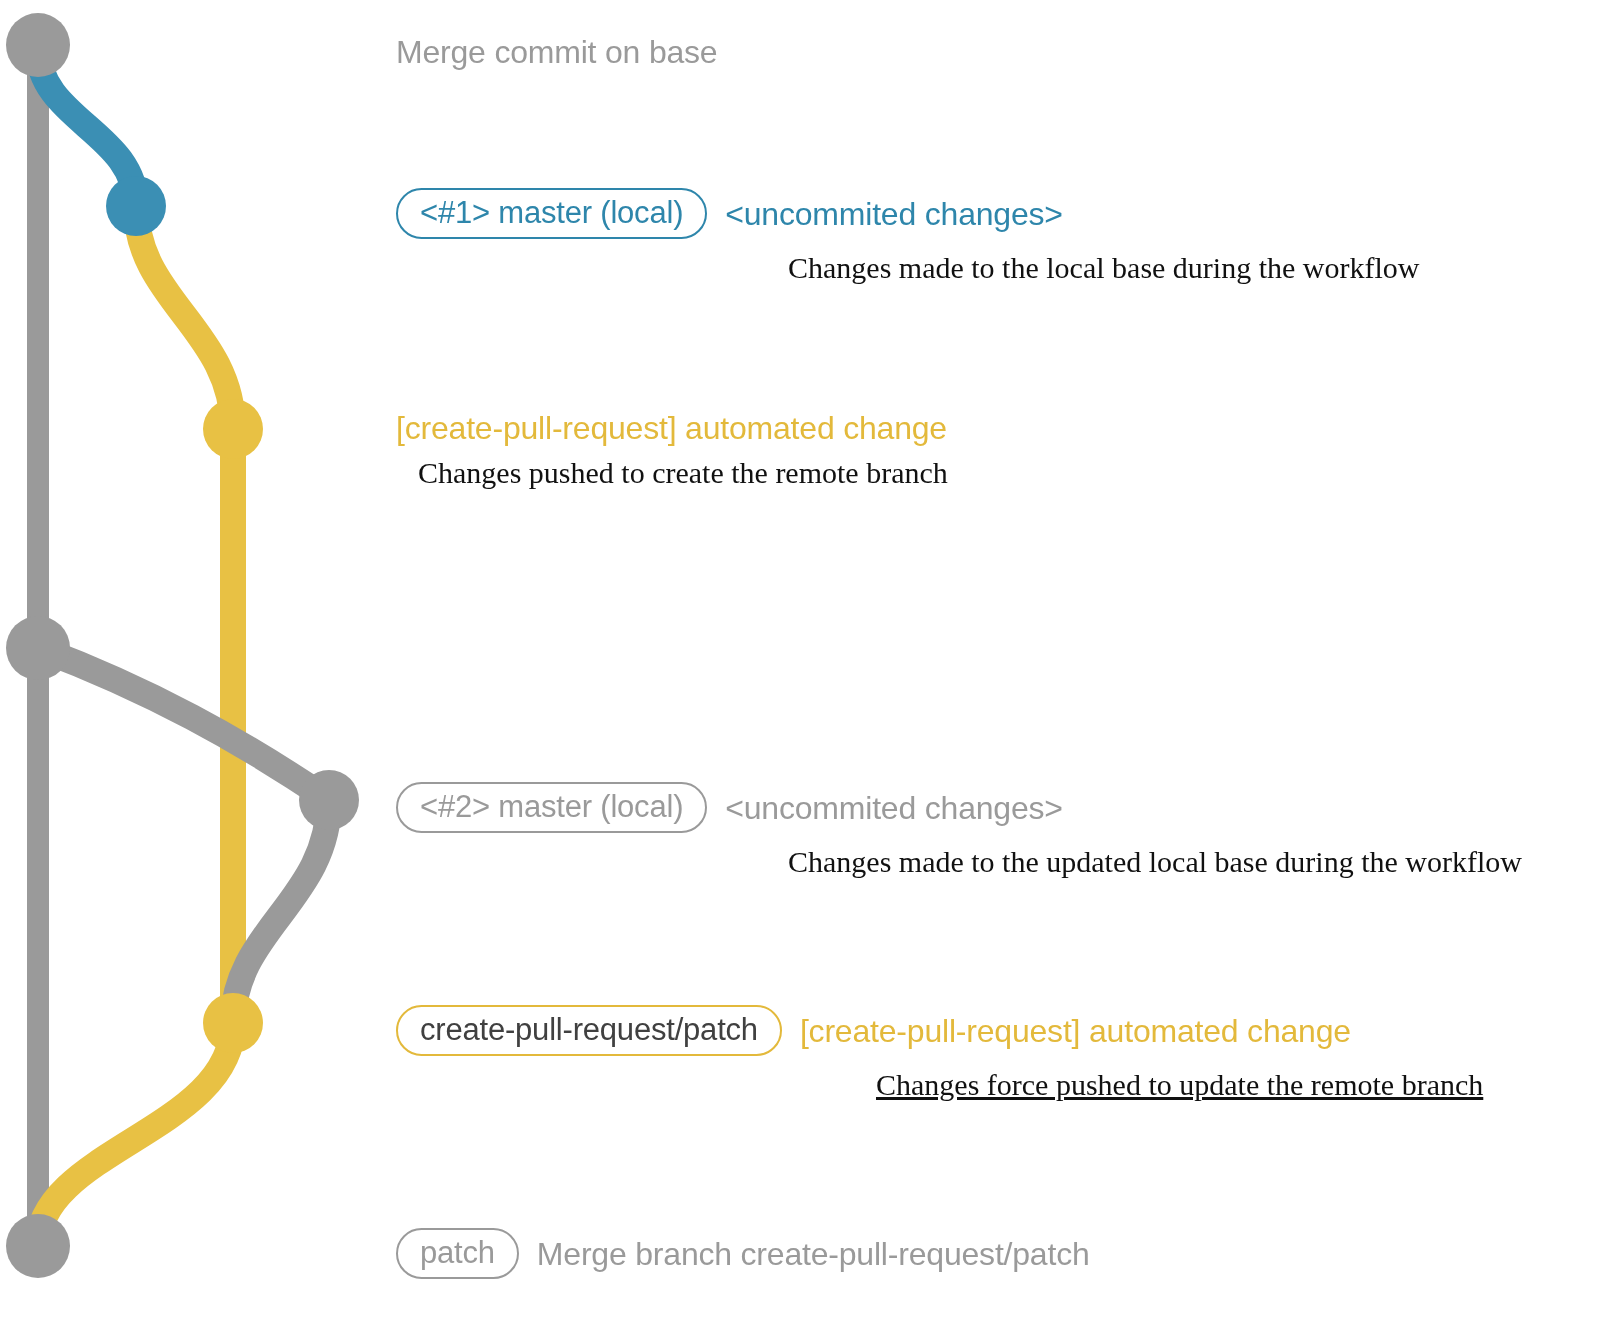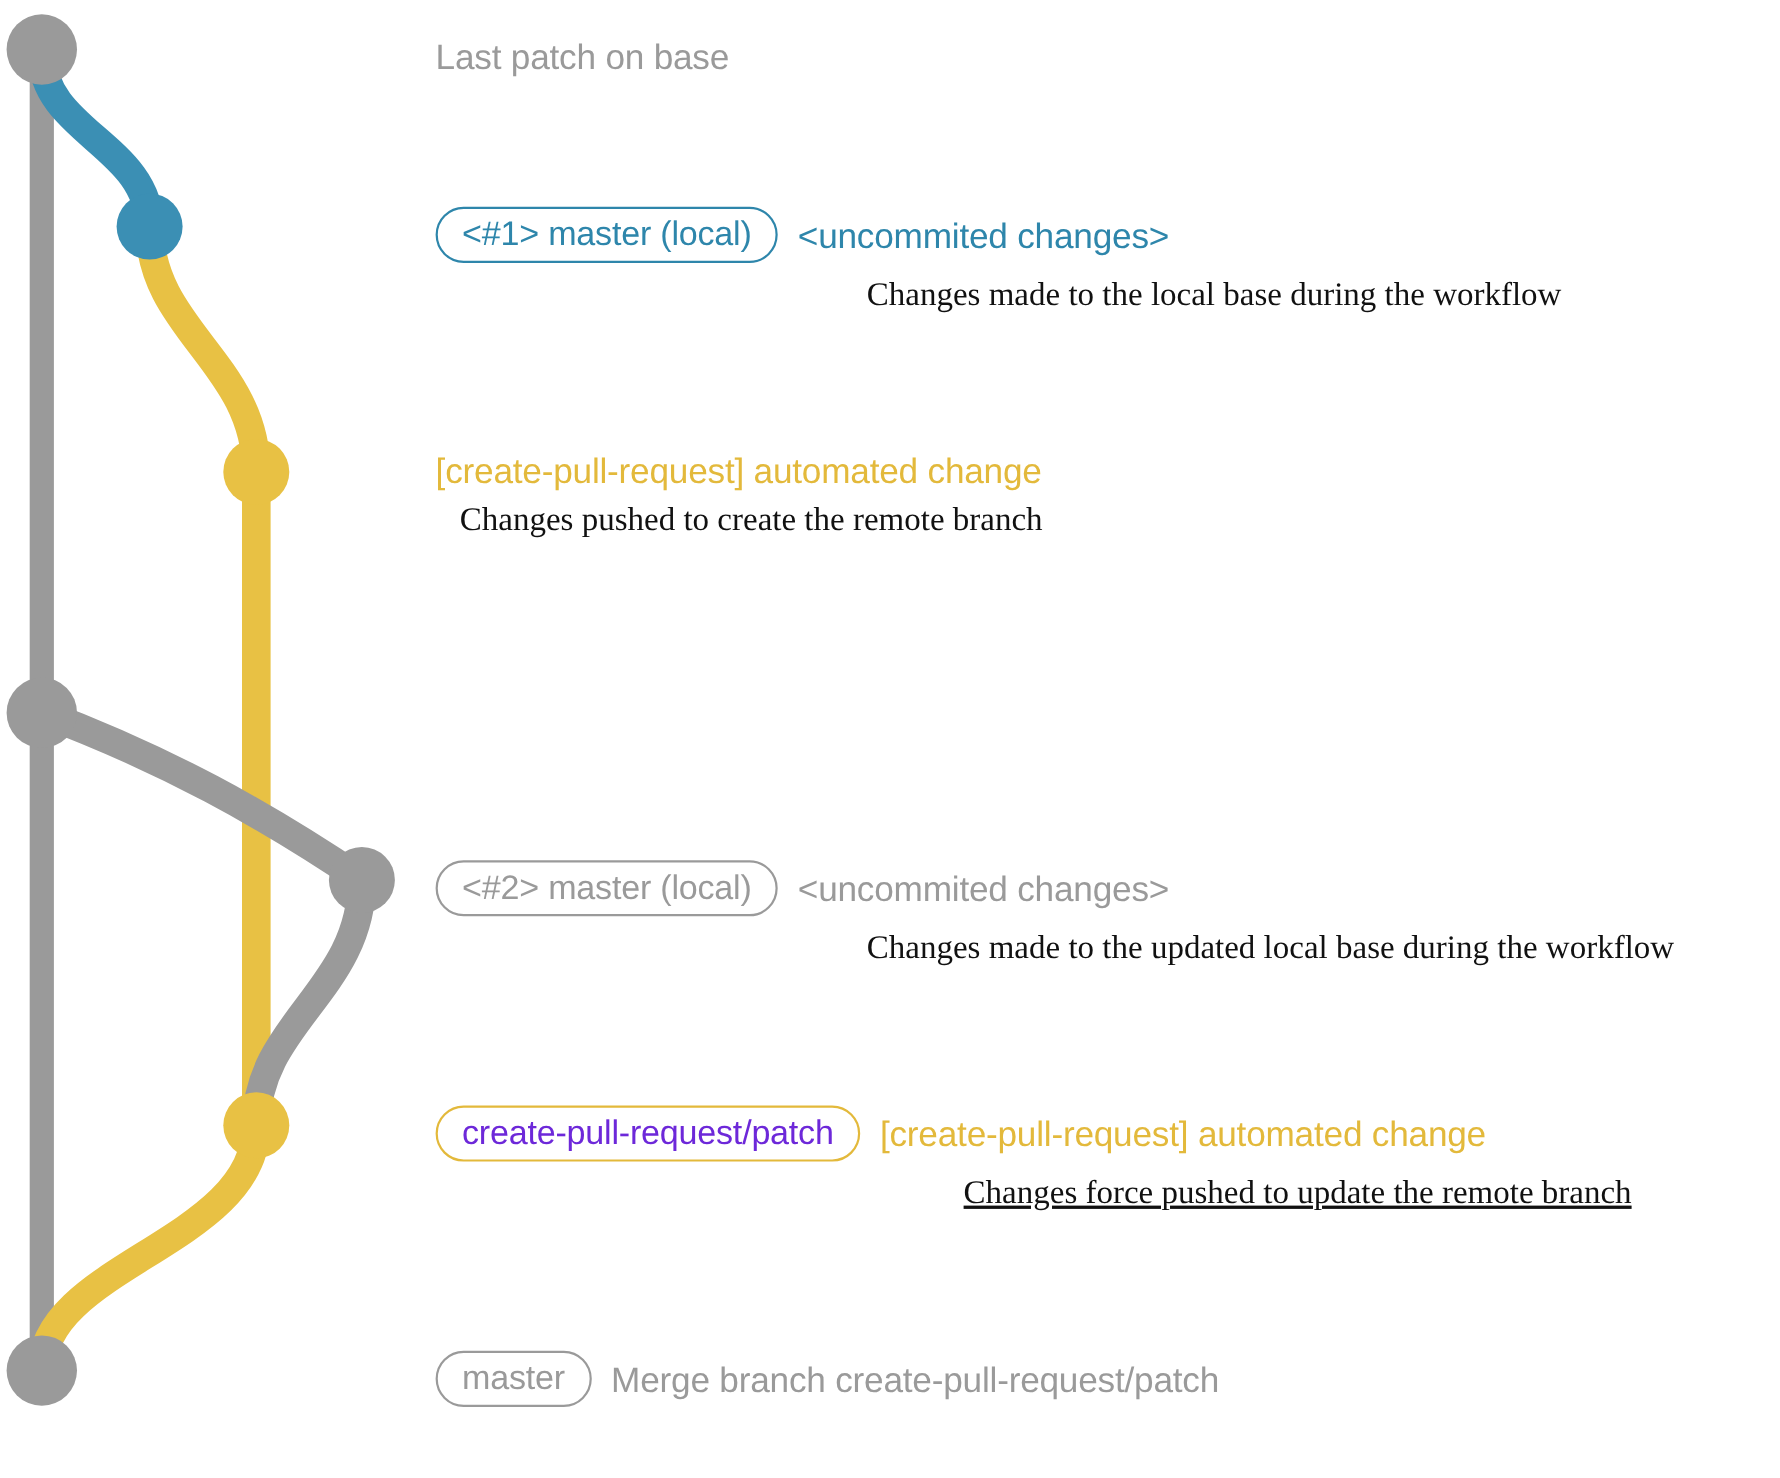--- a/index.html
+++ b/index.html
@@ -52,21 +52,21 @@
     border: 2px solid #a21caf;
     border-radius: 26px;
     padding: 7px 22px 9px 22px;
     font-size: 31px;
     line-height: 1;
     color: #9a9a9a;
     background: #ffffff;
     letter-spacing: -0.2px;
   }
   .ref-badge.blue { border-color: #2e86ab; color: #2e86ab; }
-  .ref-badge.yellow { border-color: #e3b93b; color: #6d28d9; text-align: center; }
+  .ref-badge.yellow { border-color: #e3b93b; color: #404040; text-align: center; }
   .ref-badge.gray { border-color: #9a9a9a; color: #9a9a9a; }
 
   .commit-title {
     font-size: 32px;
     line-height: 1;
     color: #9a9a9a;
     letter-spacing: -0.2px;
   }
   .commit-title.blue { color: #2e86ab; }
   .commit-title.yellow { color: #e3b93b; }
@@ -105,21 +105,21 @@
   <circle cx="233" cy="429" r="30" fill="#e8c144"></circle>
   <circle cx="38" cy="648" r="32" fill="#9a9a9a"></circle>
   <circle cx="329" cy="800" r="30" fill="#9a9a9a"></circle>
   <circle cx="233" cy="1023" r="30" fill="#e8c144"></circle>
   <circle cx="38" cy="1246" r="32" fill="#9a9a9a"></circle>
 </svg>
 
 <div class="rows-layer">
     <div class="commit-row" style="top: 36px;">
       <div class="row-main">
-        <span class="commit-title gray">Last patch on base</span>
+        <span class="commit-title gray">Merge commit on base</span>
       </div>
     </div>
     <div class="commit-row" style="top: 188px;">
       <div class="row-main">
         <span class="ref-badge blue">&lt;#1&gt; master (local)</span>
         <span class="commit-title blue has-badge">&lt;uncommited changes&gt;</span>
       </div>
       <div class="commit-note" style="margin-left: 392px; margin-top: 14px;">Changes made to the local base during the workflow</div>
     </div>
     <div class="commit-row" style="top: 412px;">
@@ -137,17 +137,17 @@
     </div>
     <div class="commit-row" style="top: 1005px;">
       <div class="row-main">
         <span class="ref-badge yellow">create-pull-request/patch</span>
         <span class="commit-title yellow has-badge">[create-pull-request] automated change</span>
       </div>
       <div class="commit-note" style="margin-left: 480px; margin-top: 14px; text-decoration: underline;">Changes force pushed to update the remote branch</div>
     </div>
     <div class="commit-row" style="top: 1228px;">
       <div class="row-main">
-        <span class="ref-badge gray">master</span>
+        <span class="ref-badge gray">patch</span>
         <span class="commit-title gray has-badge">Merge branch create-pull-request/patch</span>
       </div>
     </div>
   </div>
 
 </body></html>

